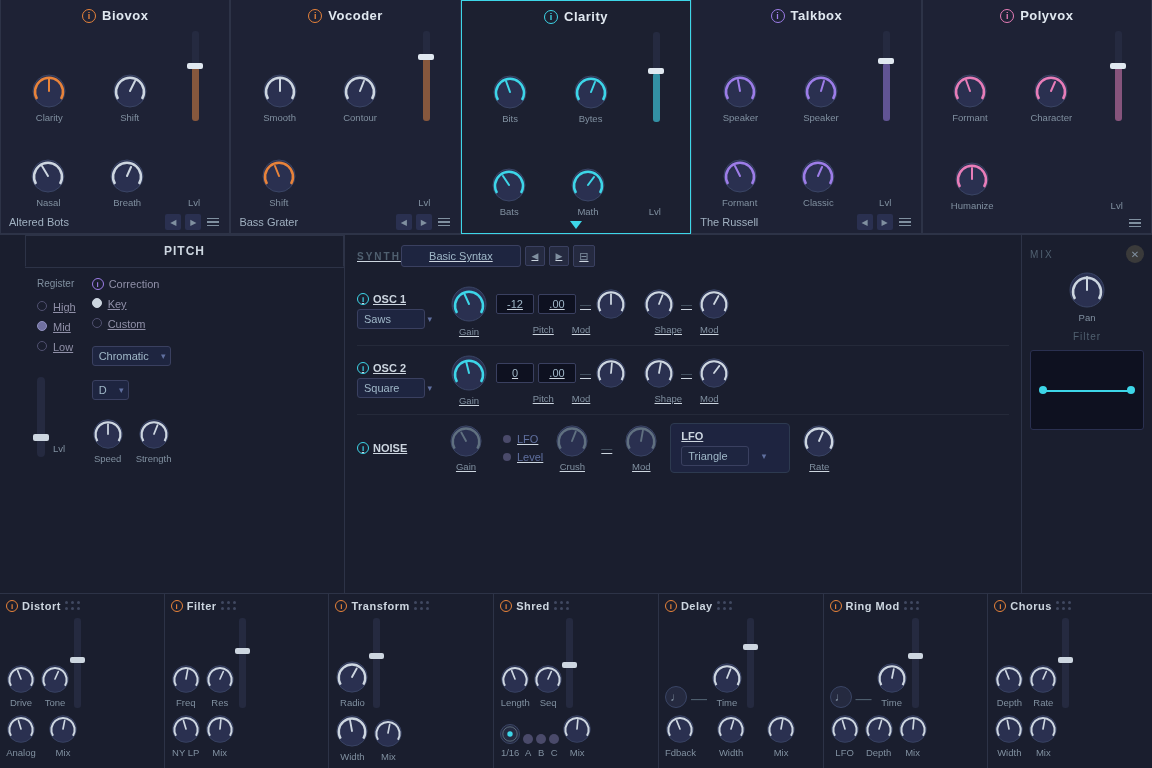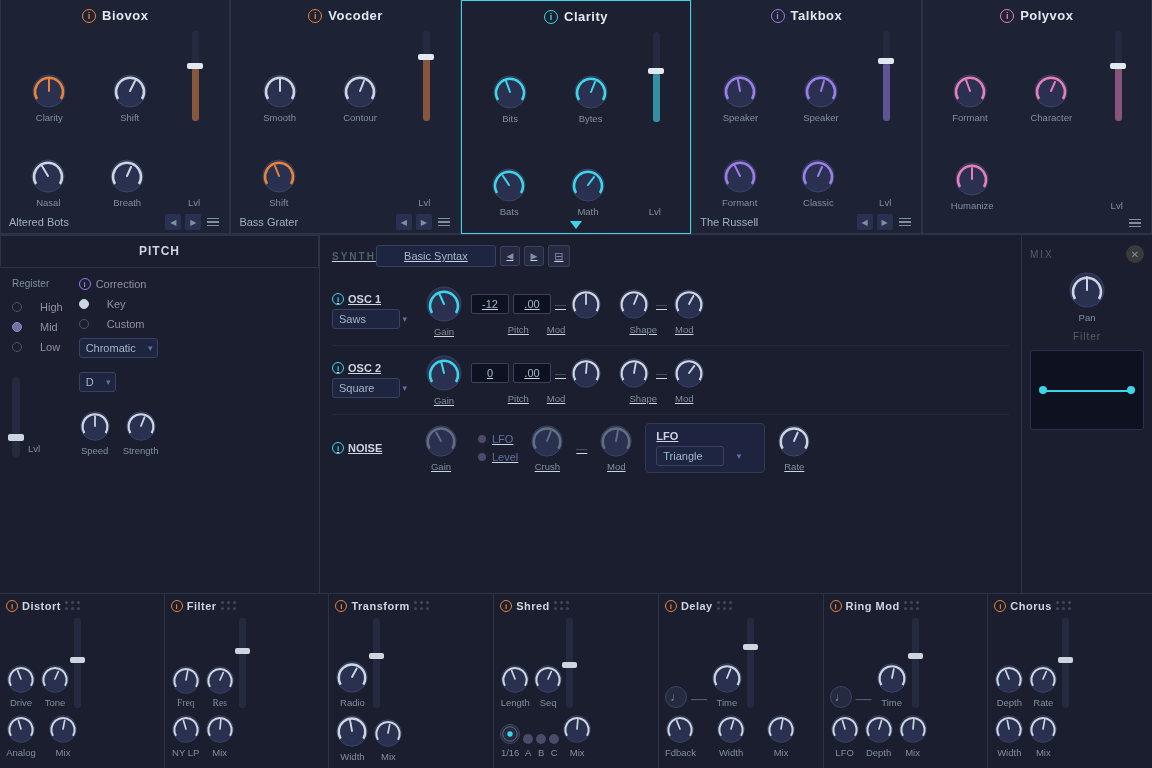--- a/index.html
+++ b/index.html
@@ -174,20 +174,21 @@
       display: block;
       width: 12px;
       height: 1.5px;
       background: #8090a0;
     }
 
     
     .middle-section {
       display: flex;
       height: 358px;
+      padding-left: 25px;
     }
 
     
     .left-panel {
       width: 320px;
       background: #1a1e2e;
       border-right: 1px solid #2d3347;
       flex-shrink: 0;
     }
 
@@ -230,24 +231,25 @@
     }
 
     .register-label {
       font-size: 10px;
       color: #8090a0;
       margin-bottom: 4px;
     }
 
     .radio-item {
       display: flex;
-      align-items: center;
-      gap: 18px;
+      align-items: flex-start;
+      gap: 6px;
       font-size: 11px;
       color: #9090a8;
+      text-decoration: underline;
     }
 
     .radio-dot {
       width: 10px;
       height: 10px;
       border-radius: 50%;
       border: 1.5px solid #505070;
       background: transparent;
     }
     .radio-dot.active {
@@ -930,21 +932,21 @@
           </div>
           <div class="radio-item">
             <div class="radio-dot active" style="background:#cdd6e0; border-color:#cdd6e0;"></div>
             <span>Key</span>
           </div>
           <div class="radio-item">
             <div class="radio-dot"></div>
             <span>Custom</span>
           </div>
 
-          <div style="width:130px;">
+          <div style="margin-top:8px; width:130px;">
             <div class="select-wrap">
               <select>
                 <option>Chromatic</option>
                 <option>Major</option>
                 <option>Minor</option>
               </select>
             </div>
           </div>
 
           <div style="margin-top:6px; width:130px;">
@@ -1311,21 +1313,21 @@
       <span class="effect-title">Filter</span>
       <div class="dots-grid">
           <span></span>
           <span></span>
           <span></span>
           <span></span>
           <span></span>
           <span></span>
         </div>
     </div>
-    <div style="display:flex; align-items:flex-end; gap:4px;font-family:Liberation Serif, serif;">
+    <div style="display:flex; align-items:flex-end; gap:4px;">
       <div class="knob-group">
         <div class="knob knob-white" style="width:30px;height:30px;">
           <svg viewBox="0 0 36 36">
               <circle class="knob-body" cx="18" cy="18" r="16"></circle>
               <path class="knob-ring" stroke="#aabbc8" d="M6,26 A14,14 0 1,1 30,26"></path>
               <line class="knob-indicator" stroke="#aabbc8" x1="18" y1="18" x2="20" y2="7"></line>
             </svg>
         </div>
         <div class="knob-label">Freq</div>
       </div>

